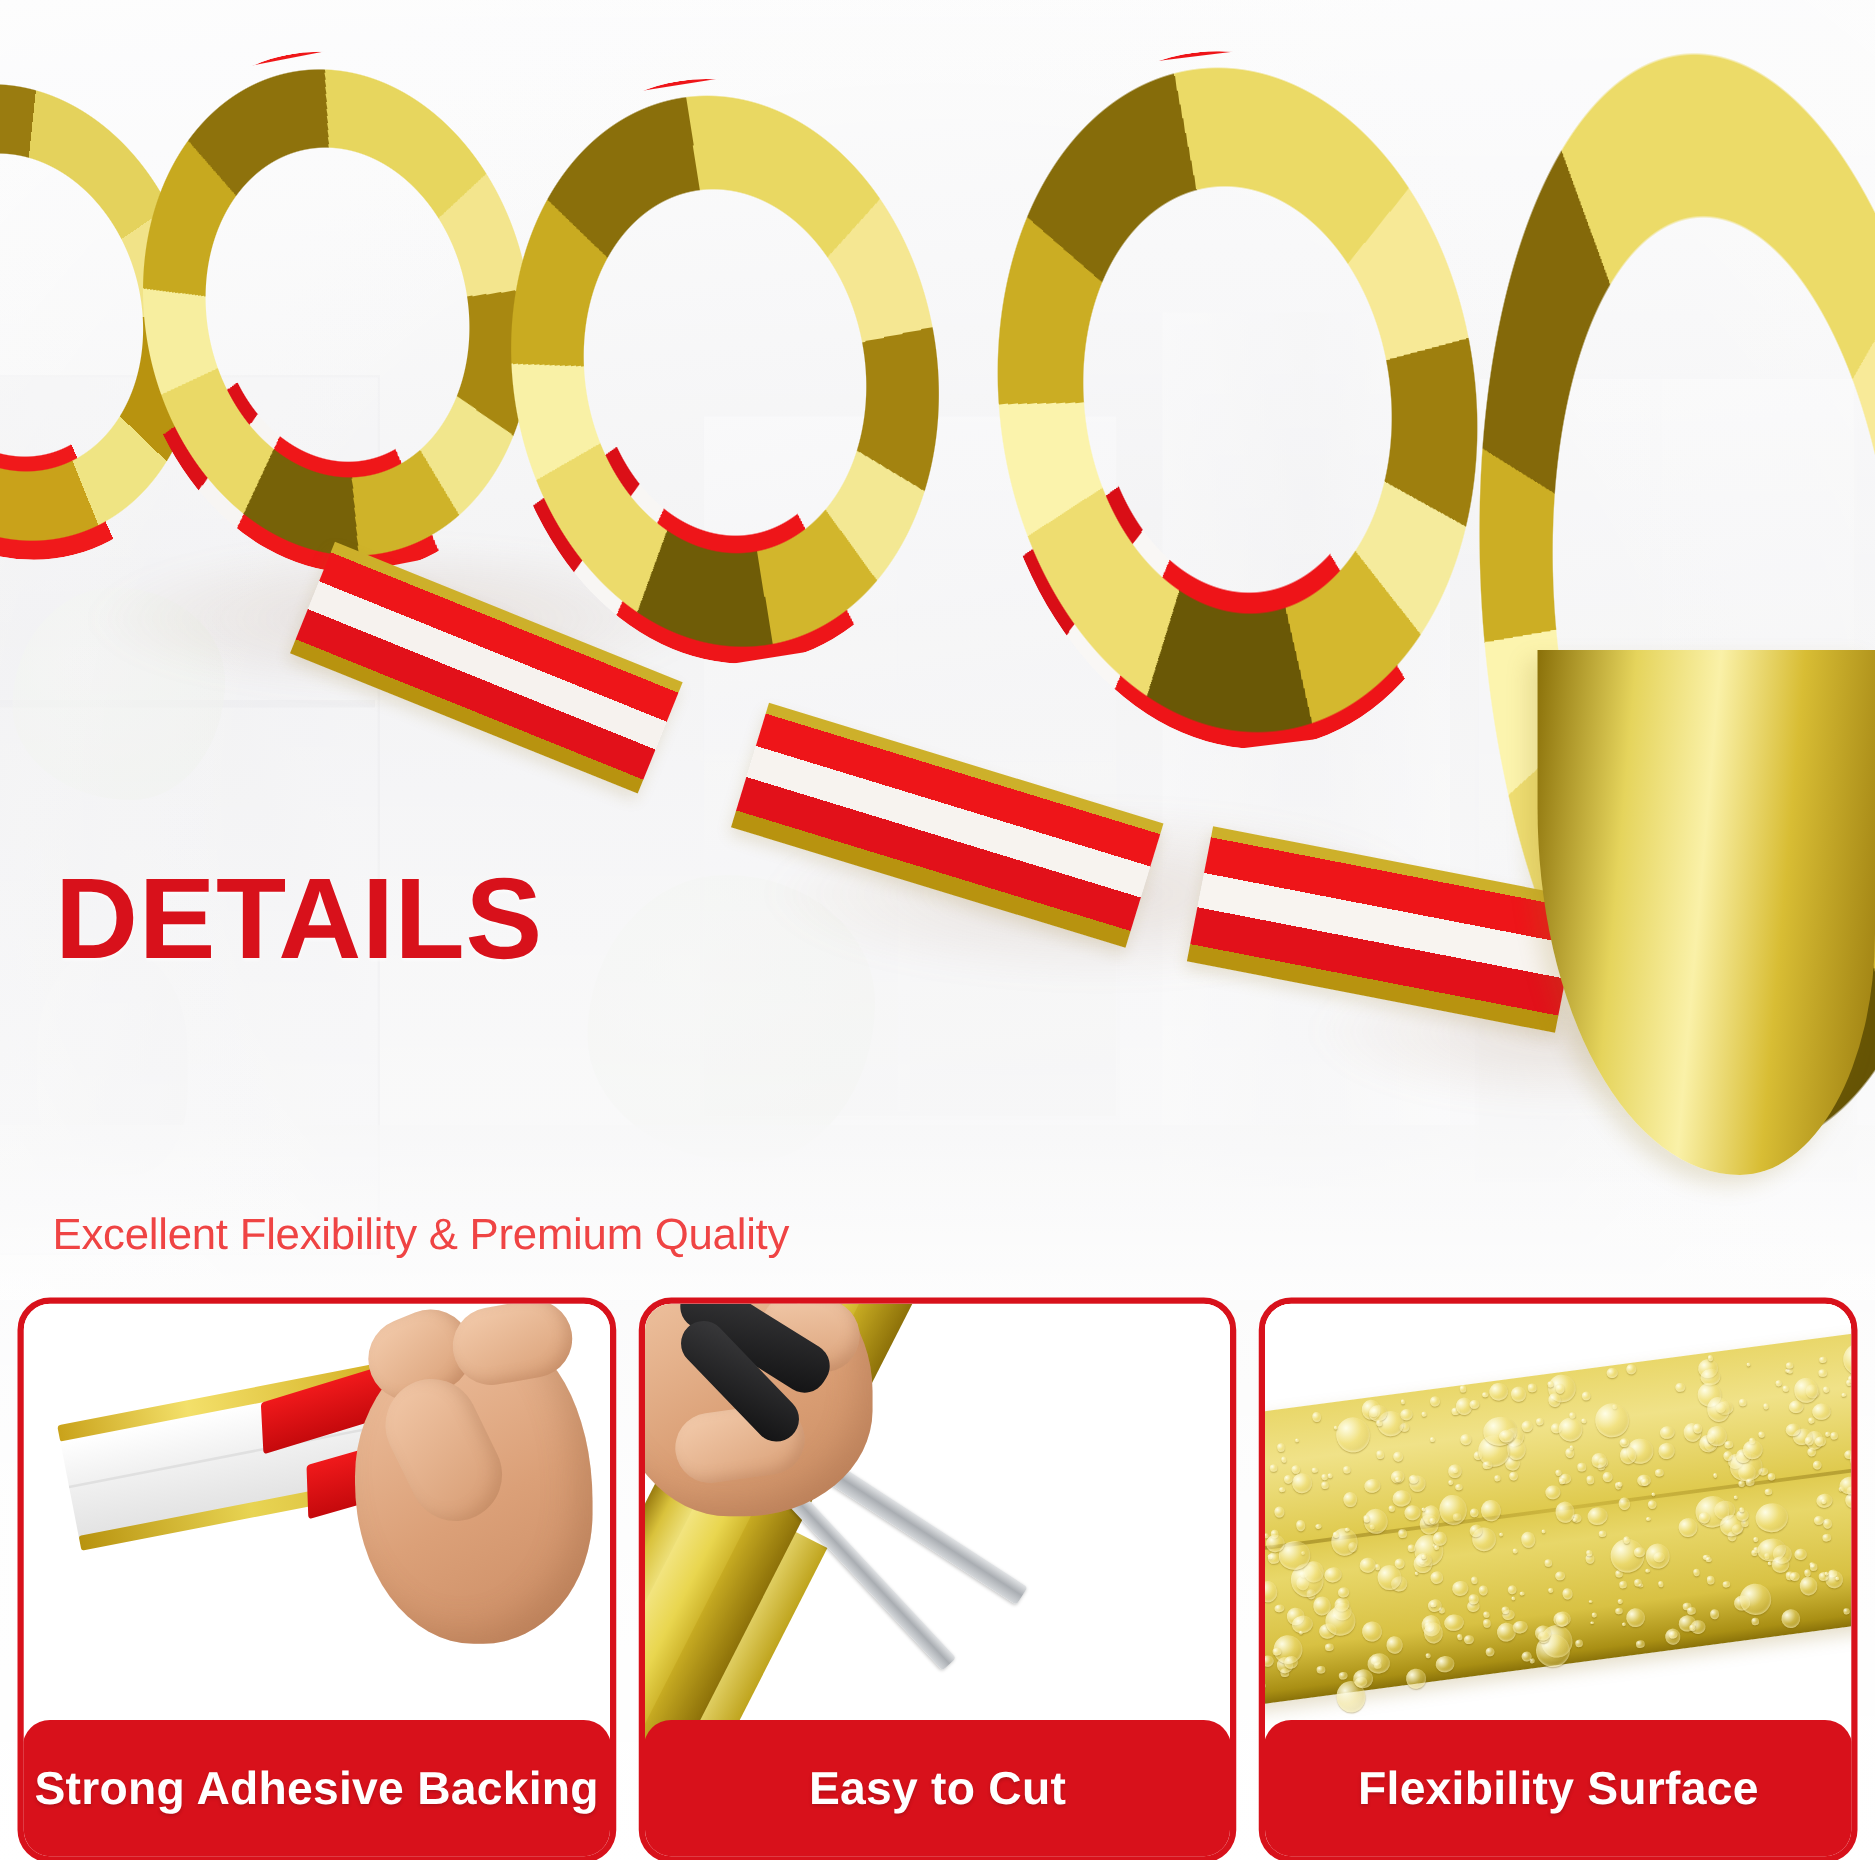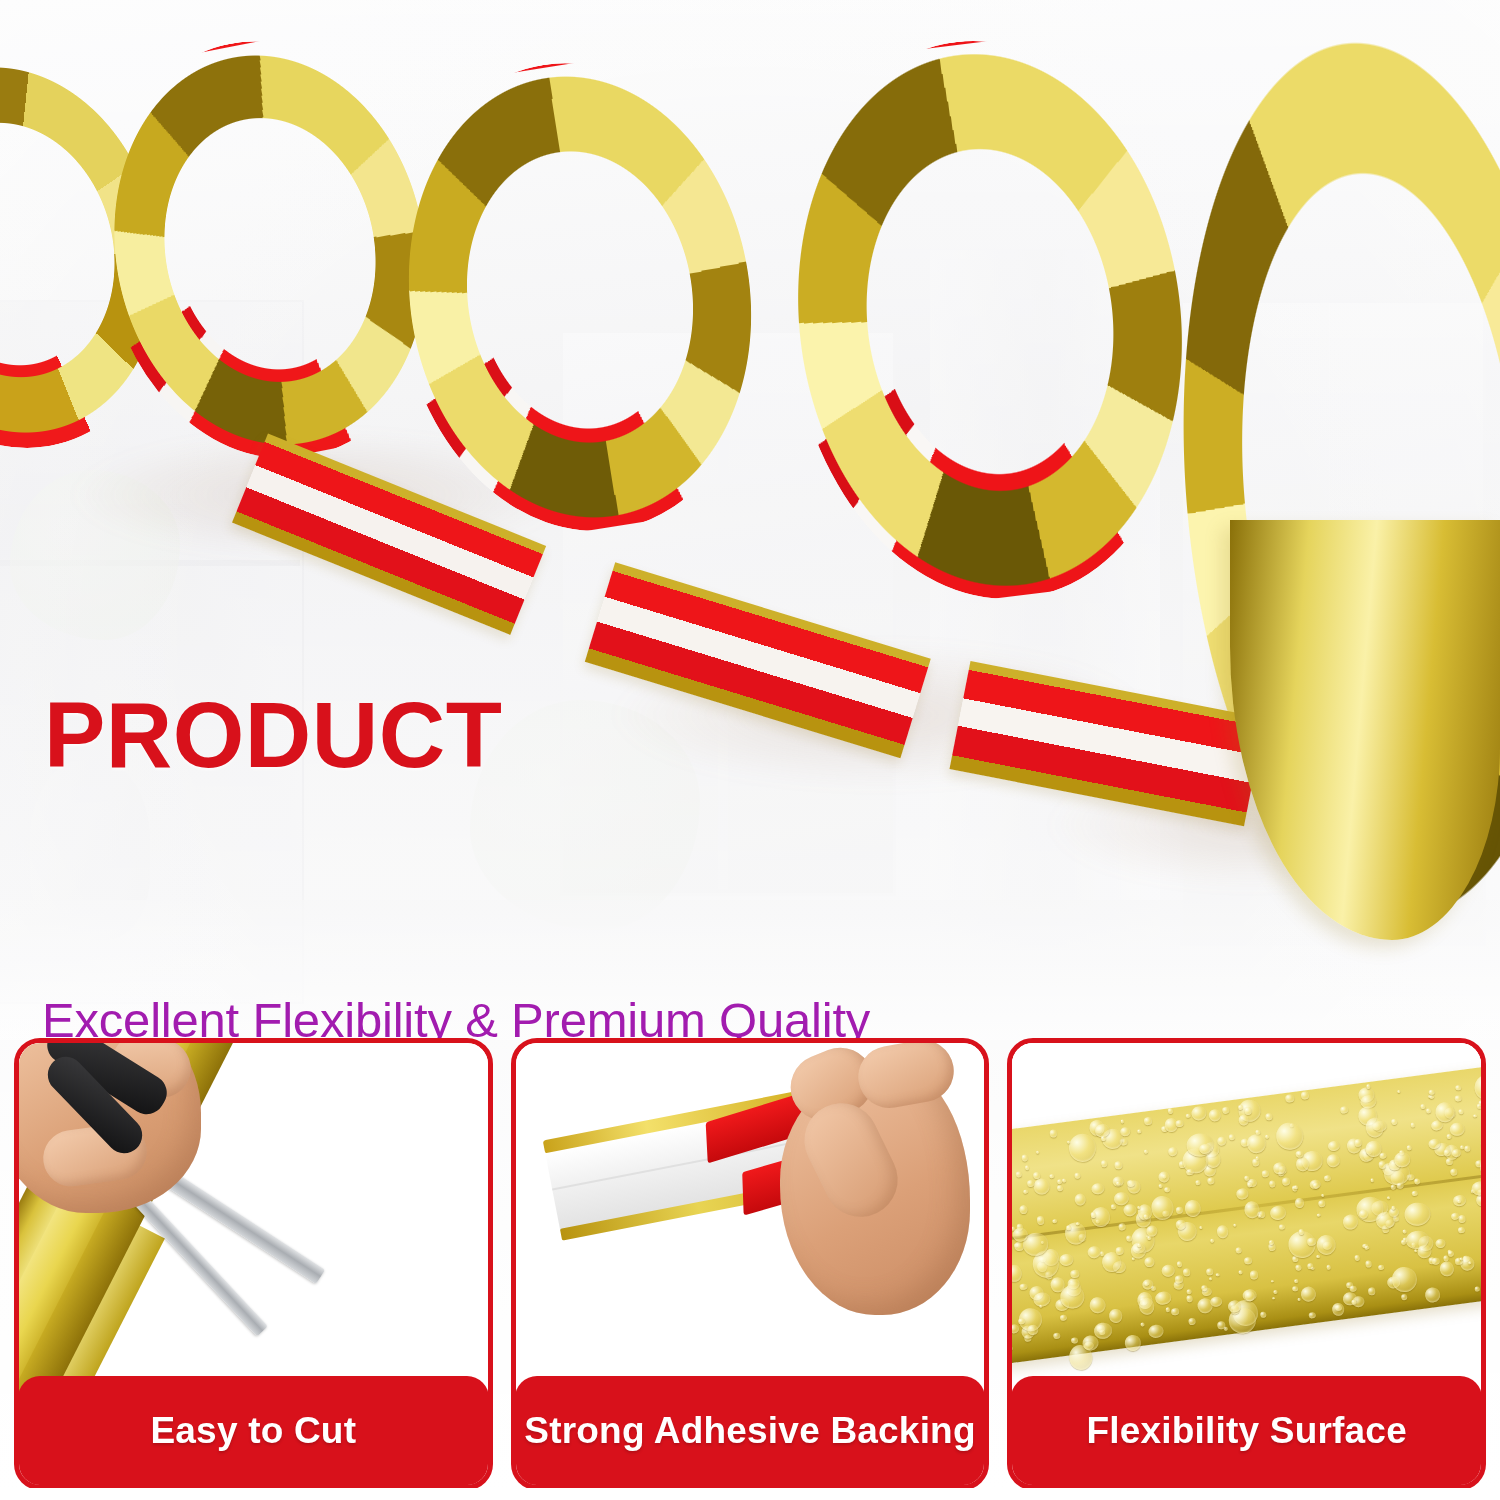--- a/index.html
+++ b/index.html
@@ -42,22 +42,22 @@
 
   .shadow-soft{position:absolute;border-radius:50%;
     background:radial-gradient(ellipse at 50% 50%,rgba(160,120,90,.17),rgba(160,120,90,0) 68%);
     filter:blur(9px);}
 
   
   .headline{position:absolute;left:44px;top:690px;width:820px;
     color:#d8111b;font-weight:bold;font-size:92px;line-height:.98;
     letter-spacing:.5px;text-shadow:0 2px 3px rgba(255,255,255,.75);}
   .headline .l2{display:block;}
-  .subline{position:absolute;left:42px;top:992px;width:1180px;
-    color:#a21caf;font-size:49px;font-weight:normal;letter-spacing:-.2px;
+  .subline{position:absolute;left:42px;top:968px;width:1180px;
+    color:#ef4444;font-size:35px;font-weight:normal;letter-spacing:-.2px;
     text-shadow:0 1px 2px rgba(255,255,255,.8);}
 
   
   .panels{position:absolute;left:0;top:1038px;width:1500px;height:452px;
     display:flex;gap:18px;padding:0 14px;box-sizing:border-box;}
   .panel{position:relative;flex:1;border:5px solid #d8111b;border-radius:26px;
     background:#fff;overflow:hidden;box-sizing:border-box;}
   .pimg{position:absolute;left:0;top:0;right:0;bottom:92px;overflow:hidden;background:#fff;}
   .cap{position:absolute;left:-1px;right:-1px;bottom:-1px;height:110px;
     background:#d8111b;border-radius:22px;
@@ -261,25 +261,46 @@
          background:linear-gradient(180deg,#cdb02a 0 9px,#ee1519 9px 38px,#f8f4f0 38px 66px,
            #e2111a 66px 96px,#b8930f 96px 110px);box-shadow:0 6px 12px rgba(150,120,30,.16);"></div>
 
     <div style="position:absolute;left:1230px;top:520px;width:270px;height:420px;
          border-radius:0 0 40% 60%/0 0 46% 70%;
          background:linear-gradient(95deg,#8a7009,#e5d45c 26%,#faf1a8 48%,#d8bd34 70%,#9a7c0f 100%);
          box-shadow:-8px 8px 18px rgba(150,120,30,.18);"></div>
   </div>
 
   <div class="headline">
-    <span>PRODUCT</span>
+    <span>DETAILS</span>
   </div>
   <div class="subline">Excellent Flexibility &amp; Premium Quality</div>
 
   <div class="panels">
+
+    <div class="panel">
+      <div class="pimg">
+        <div class="p1">
+          <div class="tape1">
+            <div class="t1gold"></div>
+            <div class="t1white"></div>
+            <div class="t1gold2"></div>
+            <div class="liner ln1"></div>
+            <div class="liner ln2"></div>
+          </div>
+          <div class="hand1"></div>
+          <div class="fing f1"></div>
+          <div class="fing f2"></div>
+          <div class="thumb1"></div>
+        </div>
+      </div>
+      <div class="cap">
+        <span>Strong Adhesive Backing</span>
+      </div>
+    </div>
 
     <div class="panel">
       <div class="pimg">
         <div class="p2">
           <div class="strip2b"></div>
           <div class="strip2">
             <div class="s2a"></div>
               <div class="s2b"></div>
               <div class="s2c"></div>
           </div>
@@ -287,41 +308,20 @@
           <div class="blade bl2"></div>
           <div class="hand2"></div>
           <div class="fing f2a"></div>
           <div class="fing f2b"></div>
           <div class="hndl h1"></div>
           <div class="hndl h2"></div>
         </div>
       </div>
       <div class="cap">
         <span>Easy to Cut</span>
-      </div>
-    </div>
-
-    <div class="panel">
-      <div class="pimg">
-        <div class="p1">
-          <div class="tape1">
-            <div class="t1gold"></div>
-            <div class="t1white"></div>
-            <div class="t1gold2"></div>
-            <div class="liner ln1"></div>
-            <div class="liner ln2"></div>
-          </div>
-          <div class="hand1"></div>
-          <div class="fing f1"></div>
-          <div class="fing f2"></div>
-          <div class="thumb1"></div>
-        </div>
-      </div>
-      <div class="cap">
-        <span>Strong Adhesive Backing</span>
       </div>
     </div>
 
     <div class="panel">
       <div class="pimg">
         <div class="p3">
           <div class="wetstrip">
             <div class="seam"></div>
             <div class="drops" id="dropfield">
                 <div class="drop" style="width: 3.2px; height: 2.8px; left: 28.89%; top: 52.82%;"></div>

